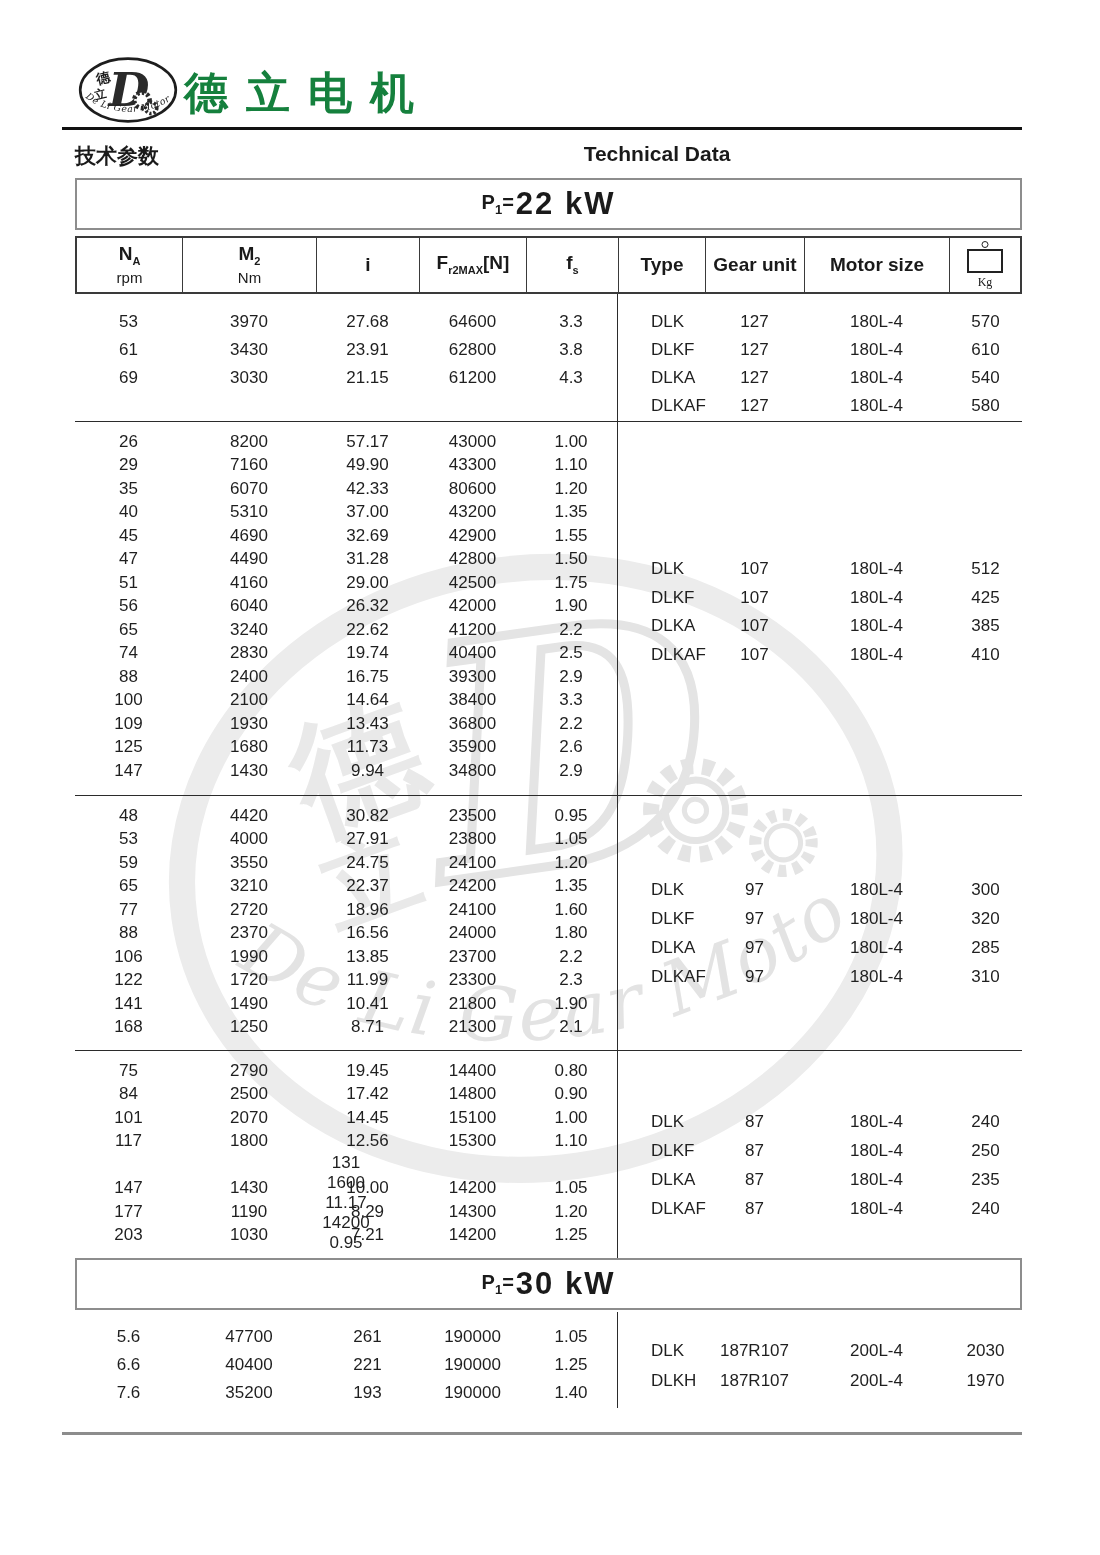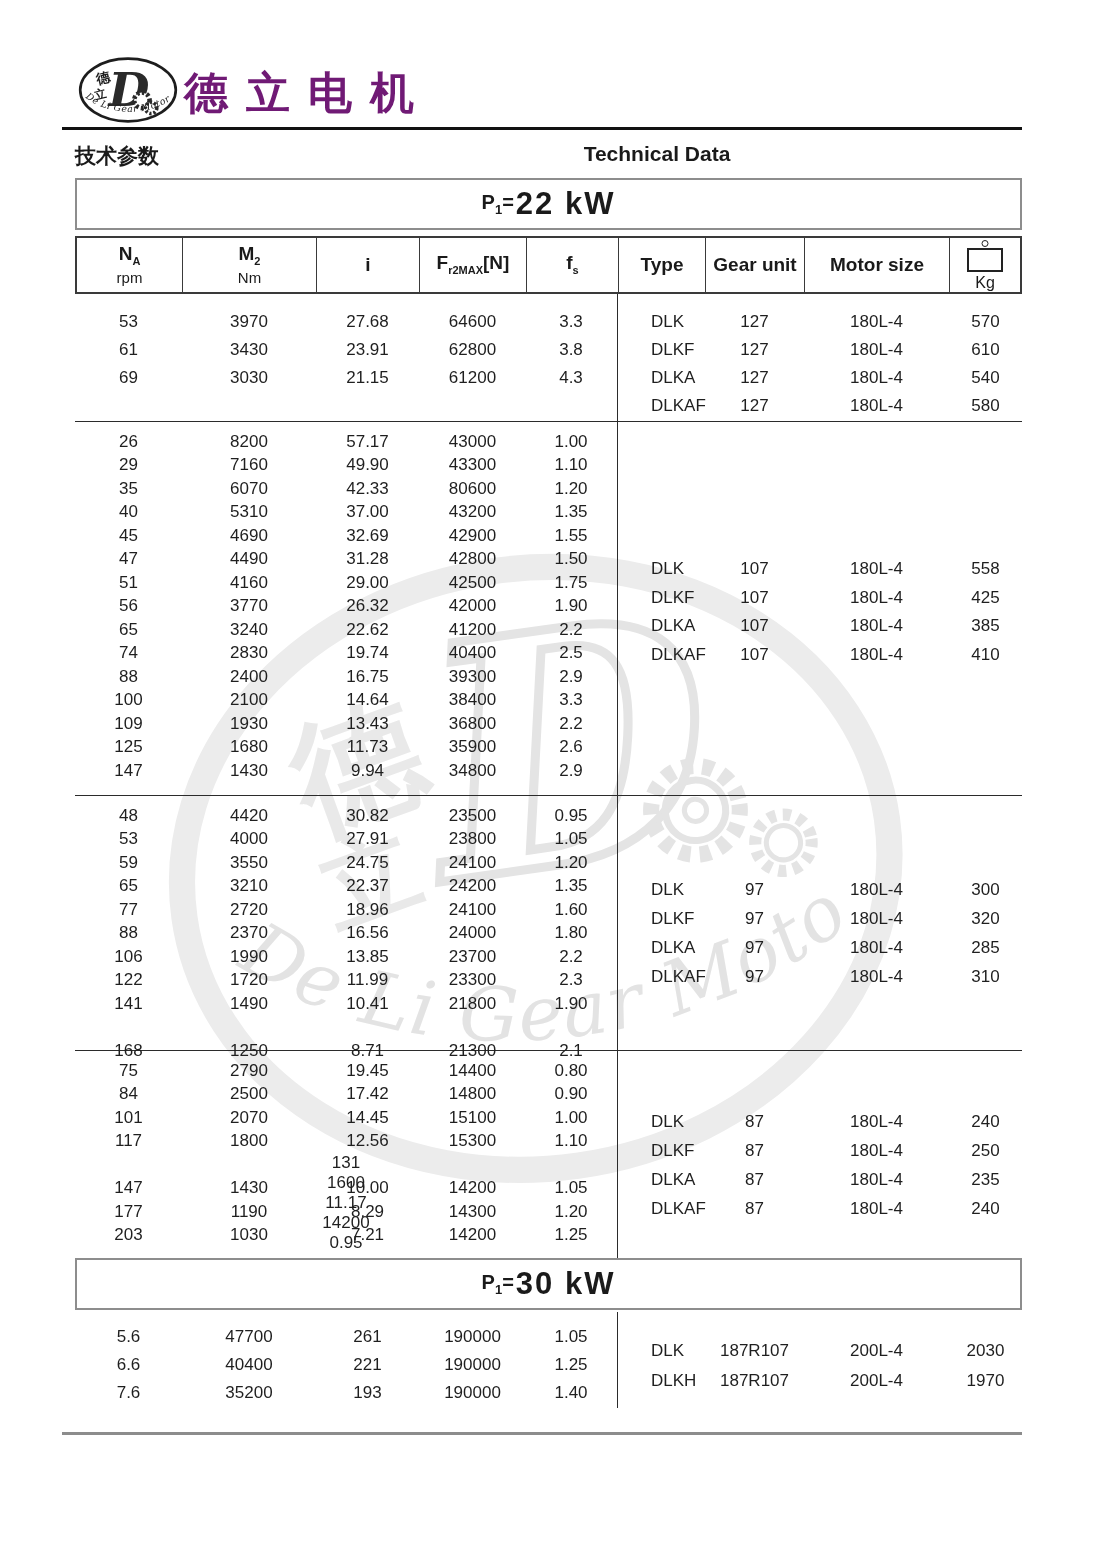--- a/index.html
+++ b/index.html
@@ -7,21 +7,21 @@
         font-family:"Liberation Sans","DejaVu Sans",sans-serif;color:#1a1a1a;}
 
   
   .watermark{position:absolute;left:152px;top:532px;width:786px;height:660px;
              transform:rotate(-8deg);z-index:0;pointer-events:none;}
 
   
   .brand-logo{position:absolute;left:76px;top:54px;width:104px;height:74px;z-index:1;}
   .brand-name{position:absolute;left:184px;top:64px;z-index:1;
               font-family:"DejaVu Serif","Liberation Serif",serif;
-              font-weight:900;font-size:44px;letter-spacing:18px;color:#701a75;}
+              font-weight:900;font-size:44px;letter-spacing:18px;color:#15803d;}
   .top-rule{position:absolute;left:62px;top:127px;width:960px;height:3px;background:#111;z-index:1;}
   .title-cn{position:absolute;left:75px;top:142px;font-size:21px;font-weight:bold;z-index:1;}
   .title-en{position:absolute;left:657px;top:142px;transform:translateX(-50%);
             font-size:21px;font-weight:bold;z-index:1;}
 
   
   .pbox{position:absolute;left:75px;width:947px;height:52px;border:2px solid #8d8d8d;
         box-sizing:border-box;display:flex;align-items:center;justify-content:center;z-index:1;background:transparent;}
   #pbox22{top:178px;}
   #pbox30{top:1258px;}
@@ -36,21 +36,21 @@
          justify-content:center;gap:1px;box-sizing:border-box;}
   .hcell:last-child{border-right:none;}
   .hc0{width:106px}.hc1{width:134px}.hc2{width:103px}.hc3{width:107px}.hc4{width:92px}
   .hc5{width:87px}.hc6{width:99px}.hc7{width:145px}.hc8{flex:1}
   .hmain{font-size:19px;font-weight:bold;line-height:1.05;}
   .hmain sub{font-size:11px;font-weight:bold;}
   .hsub{font-size:15px;}
   .wicon{width:32px;height:20px;border:2px solid #222;position:relative;margin-top:9px;}
   .wicon::before{content:"";position:absolute;left:50%;top:-10px;transform:translateX(-50%);
                  width:5px;height:5px;border:1.6px solid #222;border-radius:50%;background:#fff;}
-  .kg-label{font-size:16px;margin-top:1px;}
+  .kg-label{font-size:12px;margin-top:1px;font-family:Liberation Serif, serif;}
 
   
   #sections22{position:absolute;left:75px;top:294px;width:947px;z-index:1;}
   #sections30{position:absolute;left:75px;top:1312px;width:947px;z-index:1;}
   .section{display:flex;box-sizing:border-box;}
   .section.divided{border-top:1.5px solid #2b2b2b;}
   .sec-left{width:543px;border-right:1.5px solid #2b2b2b;box-sizing:border-box;}
   .sec-right{flex:1;box-sizing:border-box;}
   .drow,.grow{display:flex;align-items:center;}
   .cell{display:block;text-align:center;font-size:17px;color:#1f1f1f;}
@@ -251,21 +251,21 @@
           </div>
           <div class="drow" style="height: 23.5px;">
             <span class="cell c0">51</span>
             <span class="cell c1">4160</span>
             <span class="cell c2">29.00</span>
             <span class="cell c3">42500</span>
             <span class="cell c4">1.75</span>
           </div>
           <div class="drow" style="height: 23.5px;">
             <span class="cell c0">56</span>
-            <span class="cell c1">3770</span>
+            <span class="cell c1">6040</span>
             <span class="cell c2">26.32</span>
             <span class="cell c3">42000</span>
             <span class="cell c4">1.90</span>
           </div>
           <div class="drow" style="height: 23.5px;">
             <span class="cell c0">65</span>
             <span class="cell c1">3240</span>
             <span class="cell c2">22.62</span>
             <span class="cell c3">41200</span>
             <span class="cell c4">2.2</span>
@@ -312,21 +312,21 @@
             <span class="cell c3">34800</span>
             <span class="cell c4">2.9</span>
           </div>
         </div>
         <div class="sec-right">
           <div style="padding-top: 133px;">
             <div class="grow" style="height: 28.5px;">
               <span class="gcell g0">DLK</span>
               <span class="gcell g1">107</span>
               <span class="gcell g2">180L-4</span>
-              <span class="gcell g3">558</span>
+              <span class="gcell g3">512</span>
             </div>
             <div class="grow" style="height: 28.5px;">
               <span class="gcell g0">DLKF</span>
               <span class="gcell g1">107</span>
               <span class="gcell g2">180L-4</span>
               <span class="gcell g3">425</span>
             </div>
             <div class="grow" style="height: 28.5px;">
               <span class="gcell g0">DLKA</span>
               <span class="gcell g1">107</span>
@@ -400,21 +400,21 @@
             <span class="cell c3">23300</span>
             <span class="cell c4">2.3</span>
           </div>
           <div class="drow" style="height: 23.5px;">
             <span class="cell c0">141</span>
             <span class="cell c1">1490</span>
             <span class="cell c2">10.41</span>
             <span class="cell c3">21800</span>
             <span class="cell c4">1.90</span>
           </div>
-          <div class="drow" style="height: 23.5px; margin-top: 24px;">
+          <div class="drow" style="height: 23.5px;">
             <span class="cell c0">168</span>
             <span class="cell c1">1250</span>
             <span class="cell c2">8.71</span>
             <span class="cell c3">21300</span>
             <span class="cell c4">2.1</span>
           </div>
         </div>
         <div class="sec-right">
           <div style="padding-top: 79px;">
             <div class="grow" style="height: 29px;">

